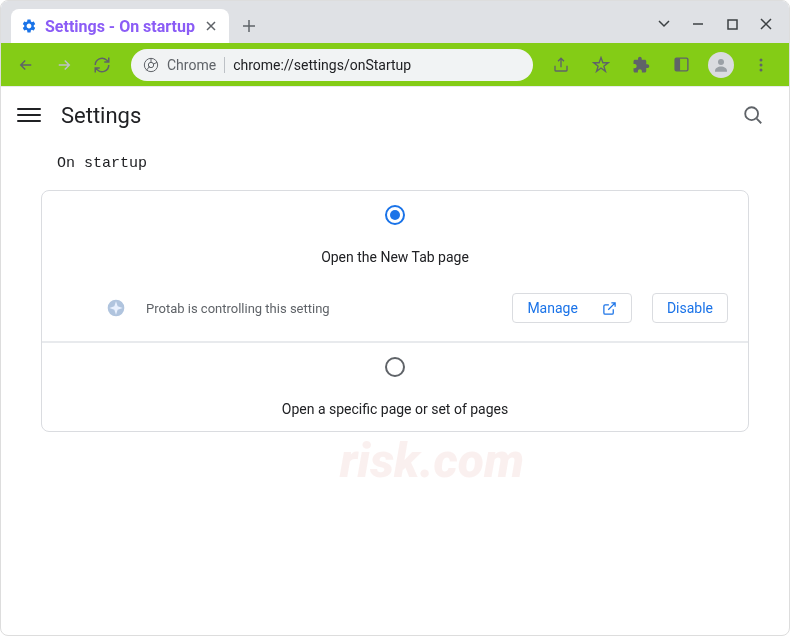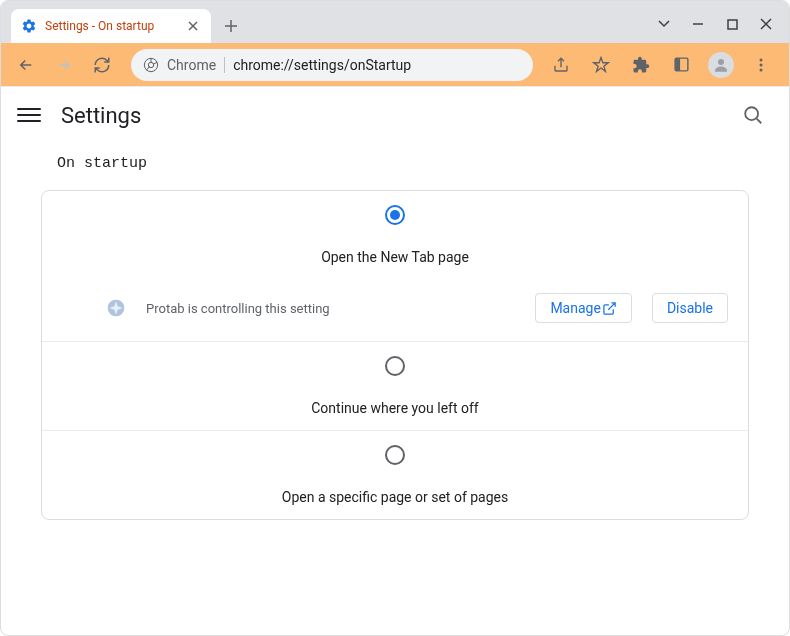--- a/index.html
+++ b/index.html
@@ -2,27 +2,27 @@
 <html><head>
   <meta charset="utf-8">
   <style>
     * { margin: 0; padding: 0; box-sizing: border-box; font-family: -apple-system, BlinkMacSystemFont, "Segoe UI", Roboto, Arial, sans-serif; }
     body { width: 790px; height: 636px; overflow: hidden; background: #fff; border-radius: 8px; border: 1px solid #ddd; position: relative; }
     
     .titlebar { height: 42px; background: #dfe1e5; display: flex; align-items: flex-end; }
     .tab-area { display: flex; align-items: flex-end; height: 42px; padding-left: 10px; flex: 1; }
     .tab { background: #fff; height: 34px; border-radius: 8px 8px 0 0; display: flex; align-items: center; padding: 0 10px; min-width: 200px; gap: 8px; }
     .tab-icon { width: 16px; height: 16px; display: flex; align-items: center; justify-content: center; }
-    .tab-title { font-size: 12px; color: #c2410c; flex: 1; }
+    .tab-title { font-size: 16px; color: #8b5cf6; flex: 1; font-weight: bold; }
     .tab-close { width: 16px; height: 16px; display: flex; align-items: center; justify-content: center; color: #5f6368; cursor: pointer; }
     .new-tab { width: 28px; height: 28px; display: flex; align-items: center; justify-content: center; color: #5f6368; margin-left: 6px; margin-bottom: 3px; cursor: pointer; }
     .window-controls { display: flex; gap: 20px; padding: 0 16px; margin-bottom: 12px; }
     .window-btn { width: 14px; height: 14px; display: flex; align-items: center; justify-content: center; color: #3c4043; cursor: pointer; }
     
-    .toolbar { height: 44px; background: #fdba74; display: flex; align-items: center; padding: 0 8px; gap: 4px; border-bottom: 1px solid #e8eaed; }
+    .toolbar { height: 44px; background: #84cc16; display: flex; align-items: center; padding: 0 8px; gap: 4px; border-bottom: 1px solid #e8eaed; }
     .nav-btn { width: 34px; height: 34px; display: flex; align-items: center; justify-content: center; color: #5f6368; border-radius: 50%; cursor: pointer; }
     .nav-btn.disabled { color: #bdc1c6; }
     .addr-bar { flex: 1; height: 32px; background: #f1f3f4; border-radius: 16px; display: flex; align-items: center; padding: 0 12px; margin: 0 8px; gap: 8px; }
     .addr-icon { color: #5f6368; display: flex; align-items: center; }
     .addr-origin { font-size: 14px; color: #5f6368; }
     .addr-sep { width: 1px; height: 16px; background: #bdc1c6; }
     .addr-path { font-size: 14px; color: #202124; }
     .toolbar-right { display: flex; align-items: center; gap: 8px; padding-right: 4px; }
     .toolbar-icon { width: 32px; height: 32px; display: flex; align-items: center; justify-content: center; color: #5f6368; cursor: pointer; }
     .avatar { width: 26px; height: 26px; border-radius: 50%; background: #dadce0; display: flex; align-items: center; justify-content: center; }
@@ -40,21 +40,21 @@
     .card { border: 1px solid #dadce0; border-radius: 8px; background: #fff; }
     .option-row { display: flex; align-items: center; padding: 14px 20px; gap: 24px; min-height: 50px; flex-direction: column; }
     .radio { width: 20px; height: 20px; border: 2px solid #5f6368; border-radius: 50%; display: flex; align-items: center; justify-content: center; flex-shrink: 0; }
     .radio.selected { border-color: #1a73e8; }
     .radio.selected::after { content: ""; width: 10px; height: 10px; background: #1a73e8; border-radius: 50%; }
     .option-label { font-size: 14px; color: #202124; }
     
     .ext-row { display: flex; align-items: center; padding: 14px 20px 18px 64px; gap: 20px; }
     .ext-icon { width: 20px; height: 20px; flex-shrink: 0; }
     .ext-text { font-size: 13px; color: #5f6368; flex: 1; }
-    .ext-btn { padding: 6px 14px; border: 1px solid #dadce0; border-radius: 4px; background: #fff; color: #1a73e8; font-size: 14px; cursor: pointer; display: flex; align-items: center; gap: 1px; }
+    .ext-btn { padding: 6px 14px; border: 1px solid #dadce0; border-radius: 4px; background: #fff; color: #1a73e8; font-size: 14px; cursor: pointer; display: flex; align-items: center; gap: 24px; }
     .divider { height: 1px; background: #e8eaed; margin: 0; }
     
     .watermark { position: absolute; top: 50%; left: 50%; transform: translate(-50%, -50%); display: flex; align-items: center; gap: 0; opacity: 0.07; pointer-events: none; z-index: 0; }
     .wm-text { font-size: 140px; font-weight: 900; font-style: italic; color: #c0392b; letter-spacing: -8px; }
     .wm-sub { position: absolute; top: 68%; left: 50%; transform: translateX(-30%); font-size: 48px; font-weight: 900; font-style: italic; color: #c0392b; opacity: 0.07; pointer-events: none; }
     
     .content, .app-header { position: relative; z-index: 1; }
   </style>
 </head>
 <body>
@@ -212,23 +212,19 @@
         <span>Manage</span>
         <svg width="15" height="15" viewBox="0 0 24 24" fill="none" stroke="#1a73e8" stroke-width="2">
             <path d="M18 13v6a2 2 0 01-2 2H5a2 2 0 01-2-2V8a2 2 0 012-2h6 M15 3h6v6 M10 14L21 3"></path>
           </svg>
       </button>
       <button class="ext-btn">
         <span>Disable</span>
       </button>
     </div>
     <div class="divider"></div>
-    <div class="option-row">
-      <span class="radio"></span>
-      <span class="option-label">Continue where you left off</span>
-    </div>
     <div class="divider"></div>
     <div class="option-row">
       <span class="radio"></span>
       <span class="option-label">Open a specific page or set of pages</span>
     </div>
   </div>
 </div>
 
 </body></html>

